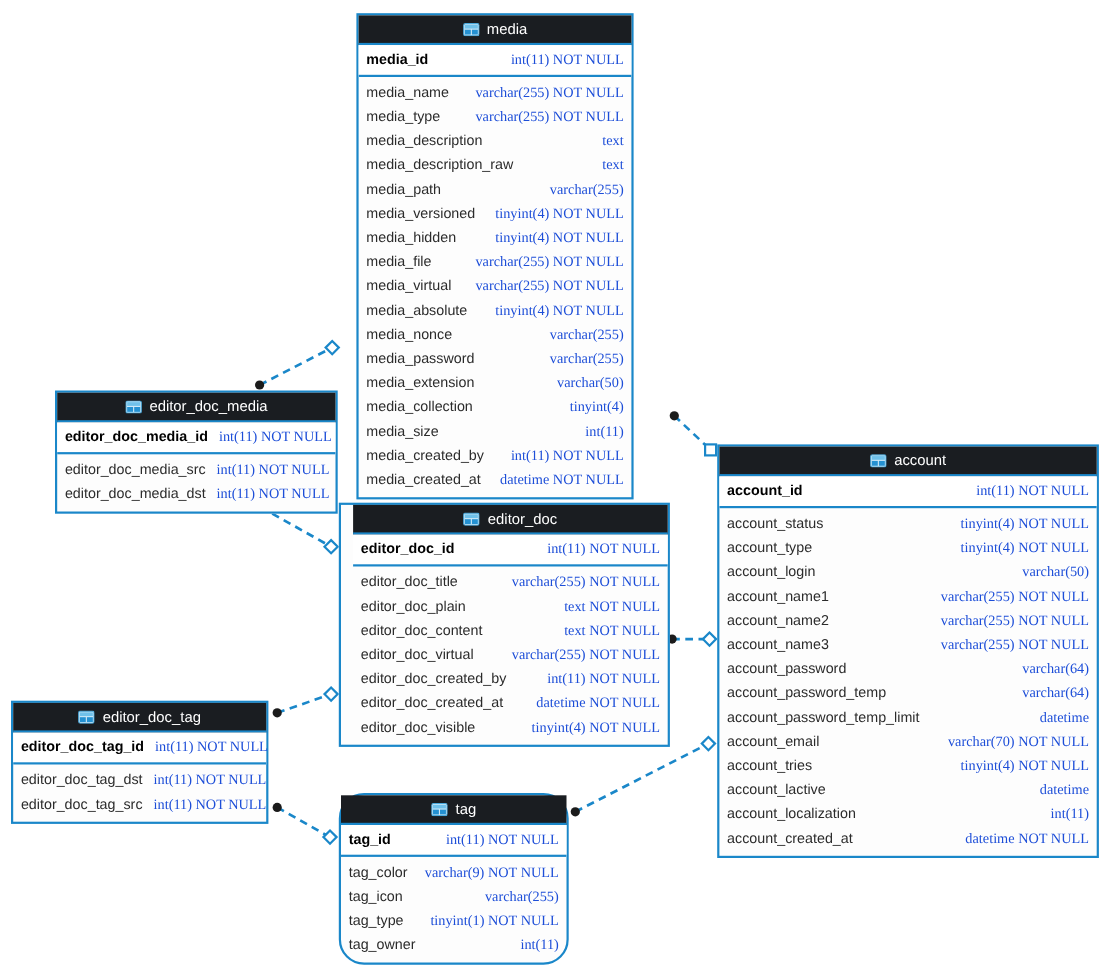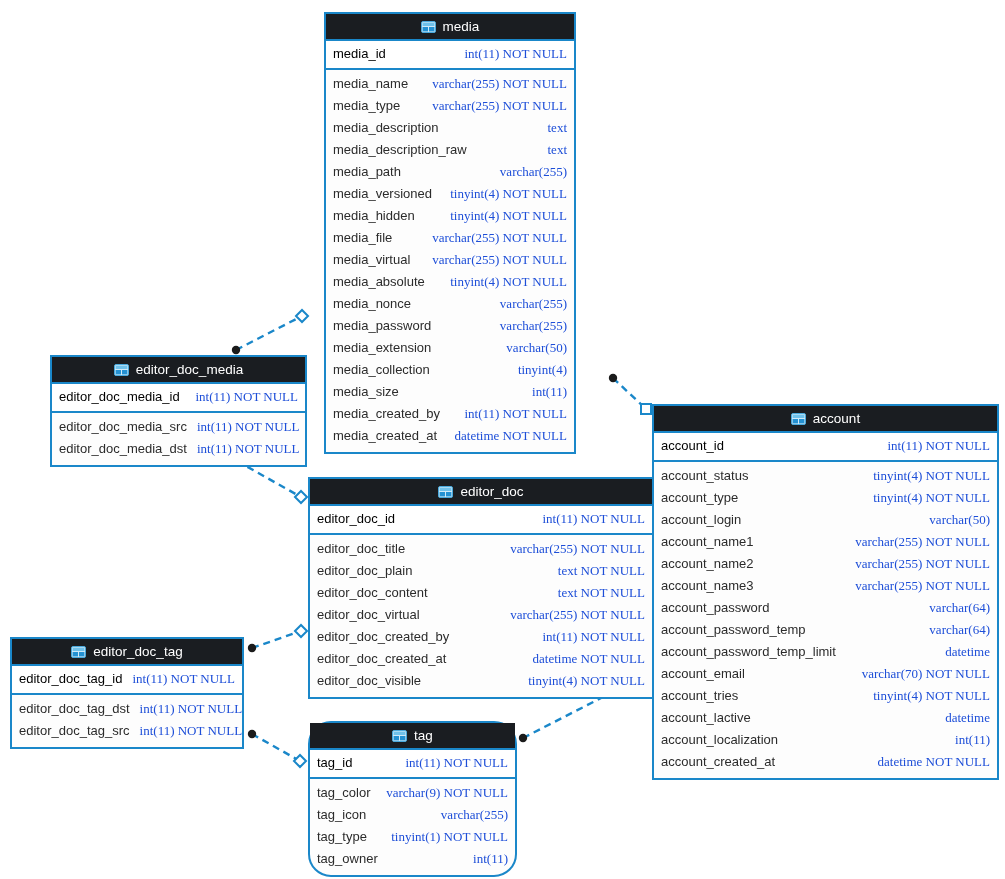--- a/index.html
+++ b/index.html
@@ -53,21 +53,21 @@
   .col-row {
     height: 22px;
     line-height: 22px;
     display: flex;
     justify-content: space-between;
     align-items: baseline;
     white-space: nowrap;
   }
   .col-row .col-name { text-align: left; }
   .col-row .col-type { margin-left: 10px; color: #1d4ed8; font-family: Liberation Serif, serif; }
-  .pk-section .col-name { font-weight: normal; color: #000000; }
+  .pk-section .col-name { font-weight: bold; color: #000000; }
 </style>
 </head>
 <body>
 
 <div id="canvas">
   <svg id="wires" xmlns="http://www.w3.org/2000/svg">
       <g>
         <line x1="236" y1="350" x2="302" y2="316" stroke="#1a87c9" stroke-width="2.4" stroke-dasharray="7,5"></line>
         <circle cx="236" cy="350" r="4.2" fill="#1b1b1b"></circle>
         <path d="M 296 316 L 302 310 L 308 316 L 302 322 Z" fill="#ffffff" stroke="#1a87c9" stroke-width="2"></path>
@@ -214,21 +214,21 @@
         <div class="col-row">
           <span class="col-name">editor_doc_media_src</span>
           <span class="col-type">int(11) NOT NULL</span>
         </div>
         <div class="col-row">
           <span class="col-name">editor_doc_media_dst</span>
           <span class="col-type">int(11) NOT NULL</span>
         </div>
       </div>
     </div>
-    <div class="db-table" style="left: 308px; top: 477px; width: 346px;">
+    <div class="db-table" style="left: 308px; top: 457px; width: 301px; padding-left: 11px;">
       <div class="tbl-header">
         <span class="ticon">
           <svg width="15" height="12" viewBox="0 0 15 12">
             <rect x="0.5" y="0.5" width="14" height="11" rx="1.5" fill="#cfe9f7" stroke="#4aa9dc" stroke-width="1"></rect>
             <rect x="1.6" y="1.6" width="11.8" height="3.4" fill="#6fc1ea"></rect>
             <rect x="1.6" y="6" width="5.4" height="4.4" fill="#2491d2"></rect>
             <rect x="8" y="6" width="5.4" height="4.4" fill="#2491d2"></rect>
           </svg>
         </span>
         <span>editor_doc</span>

